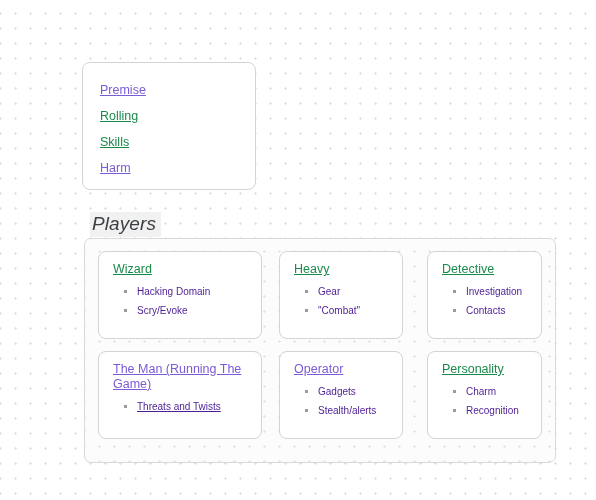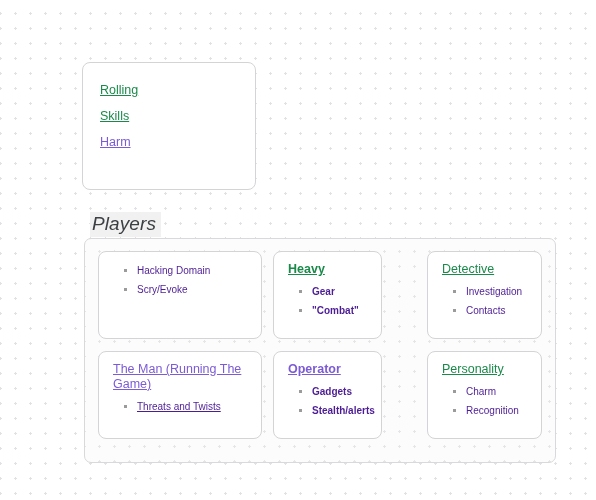--- a/index.html
+++ b/index.html
@@ -97,21 +97,21 @@
   #player-row-1 { top: 112px; }
 
   .player-card {
     position: absolute;
     top: 0;
     height: 88px;
     padding: 10px 0 0 0;
     overflow: hidden;
   }
   .player-card.col-0 { left: 13px;  width: 164px; }
-  .player-card.col-1 { left: 188px; width: 109px; font-weight: bold; }
+  .player-card.col-1 { left: 194px; width: 124px; }
   .player-card.col-2 { left: 342px; width: 115px; }
 
   .player-title {
     display: block;
     margin: 0 0 6px 14px;
     font-size: 12.5px;
     line-height: 15px;
     width: 150px;
   }
   .player-card.col-1 .player-title,
@@ -140,38 +140,42 @@
     background: #9b9b9e;
   }
   .wrap-tight { padding-right: 22px; text-decoration: underline; }
 </style>
 </head>
 <body>
 
 <div class="card" id="nav-card">
   <ul class="nav-list">
     <li>
+      <a class="lnk purple" href="#">Premise</a>
+    </li>
+    <li>
       <a class="lnk green" href="#">Rolling</a>
     </li>
     <li>
       <a class="lnk green" href="#">Skills</a>
     </li>
     <li>
       <a class="lnk purple" href="#">Harm</a>
     </li>
   </ul>
 </div>
 
 <h2 id="players-heading">Players</h2>
 
 <div id="players-container">
 
   <div class="player-row" id="player-row-0">
 
     <div class="card player-card col-0">
+      <a class="lnk green player-title" href="#">Wizard</a>
       <ul class="trait-list">
         <li>Hacking Domain</li>
         <li>Scry/Evoke</li>
       </ul>
     </div>
 
     <div class="card player-card col-1">
       <a class="lnk green player-title" href="#">Heavy</a>
       <ul class="trait-list">
         <li>Gear</li>

